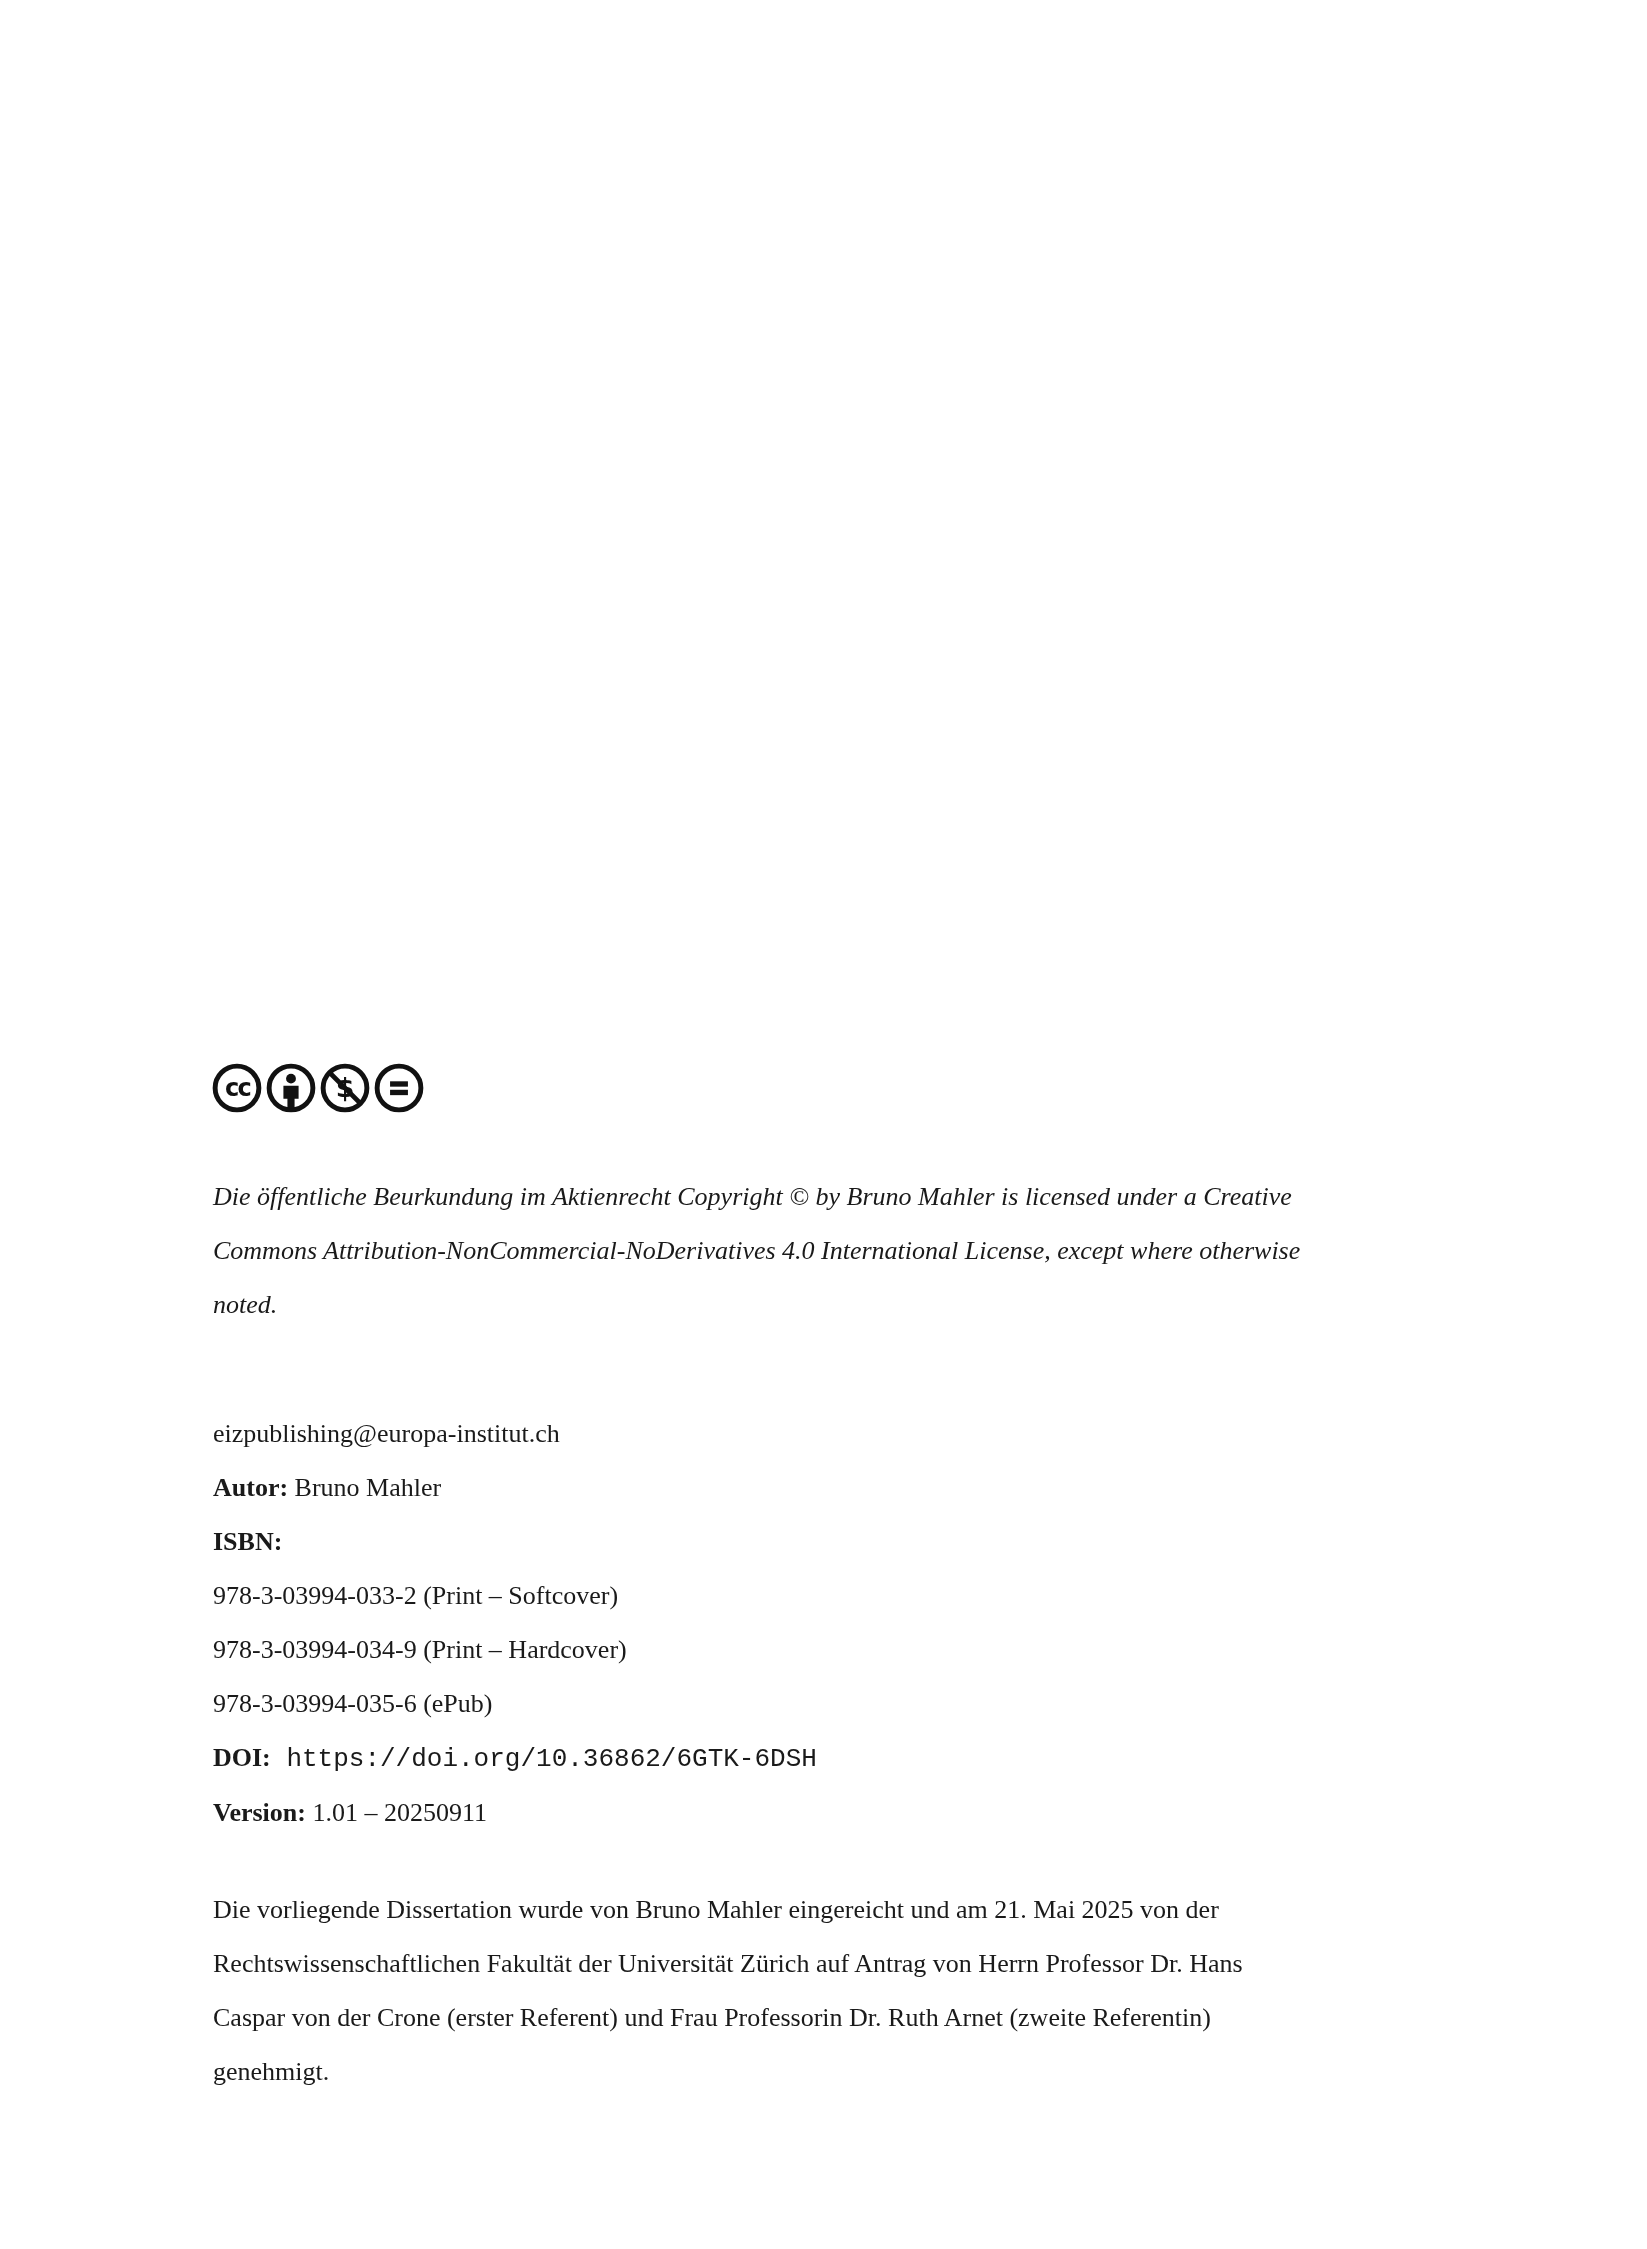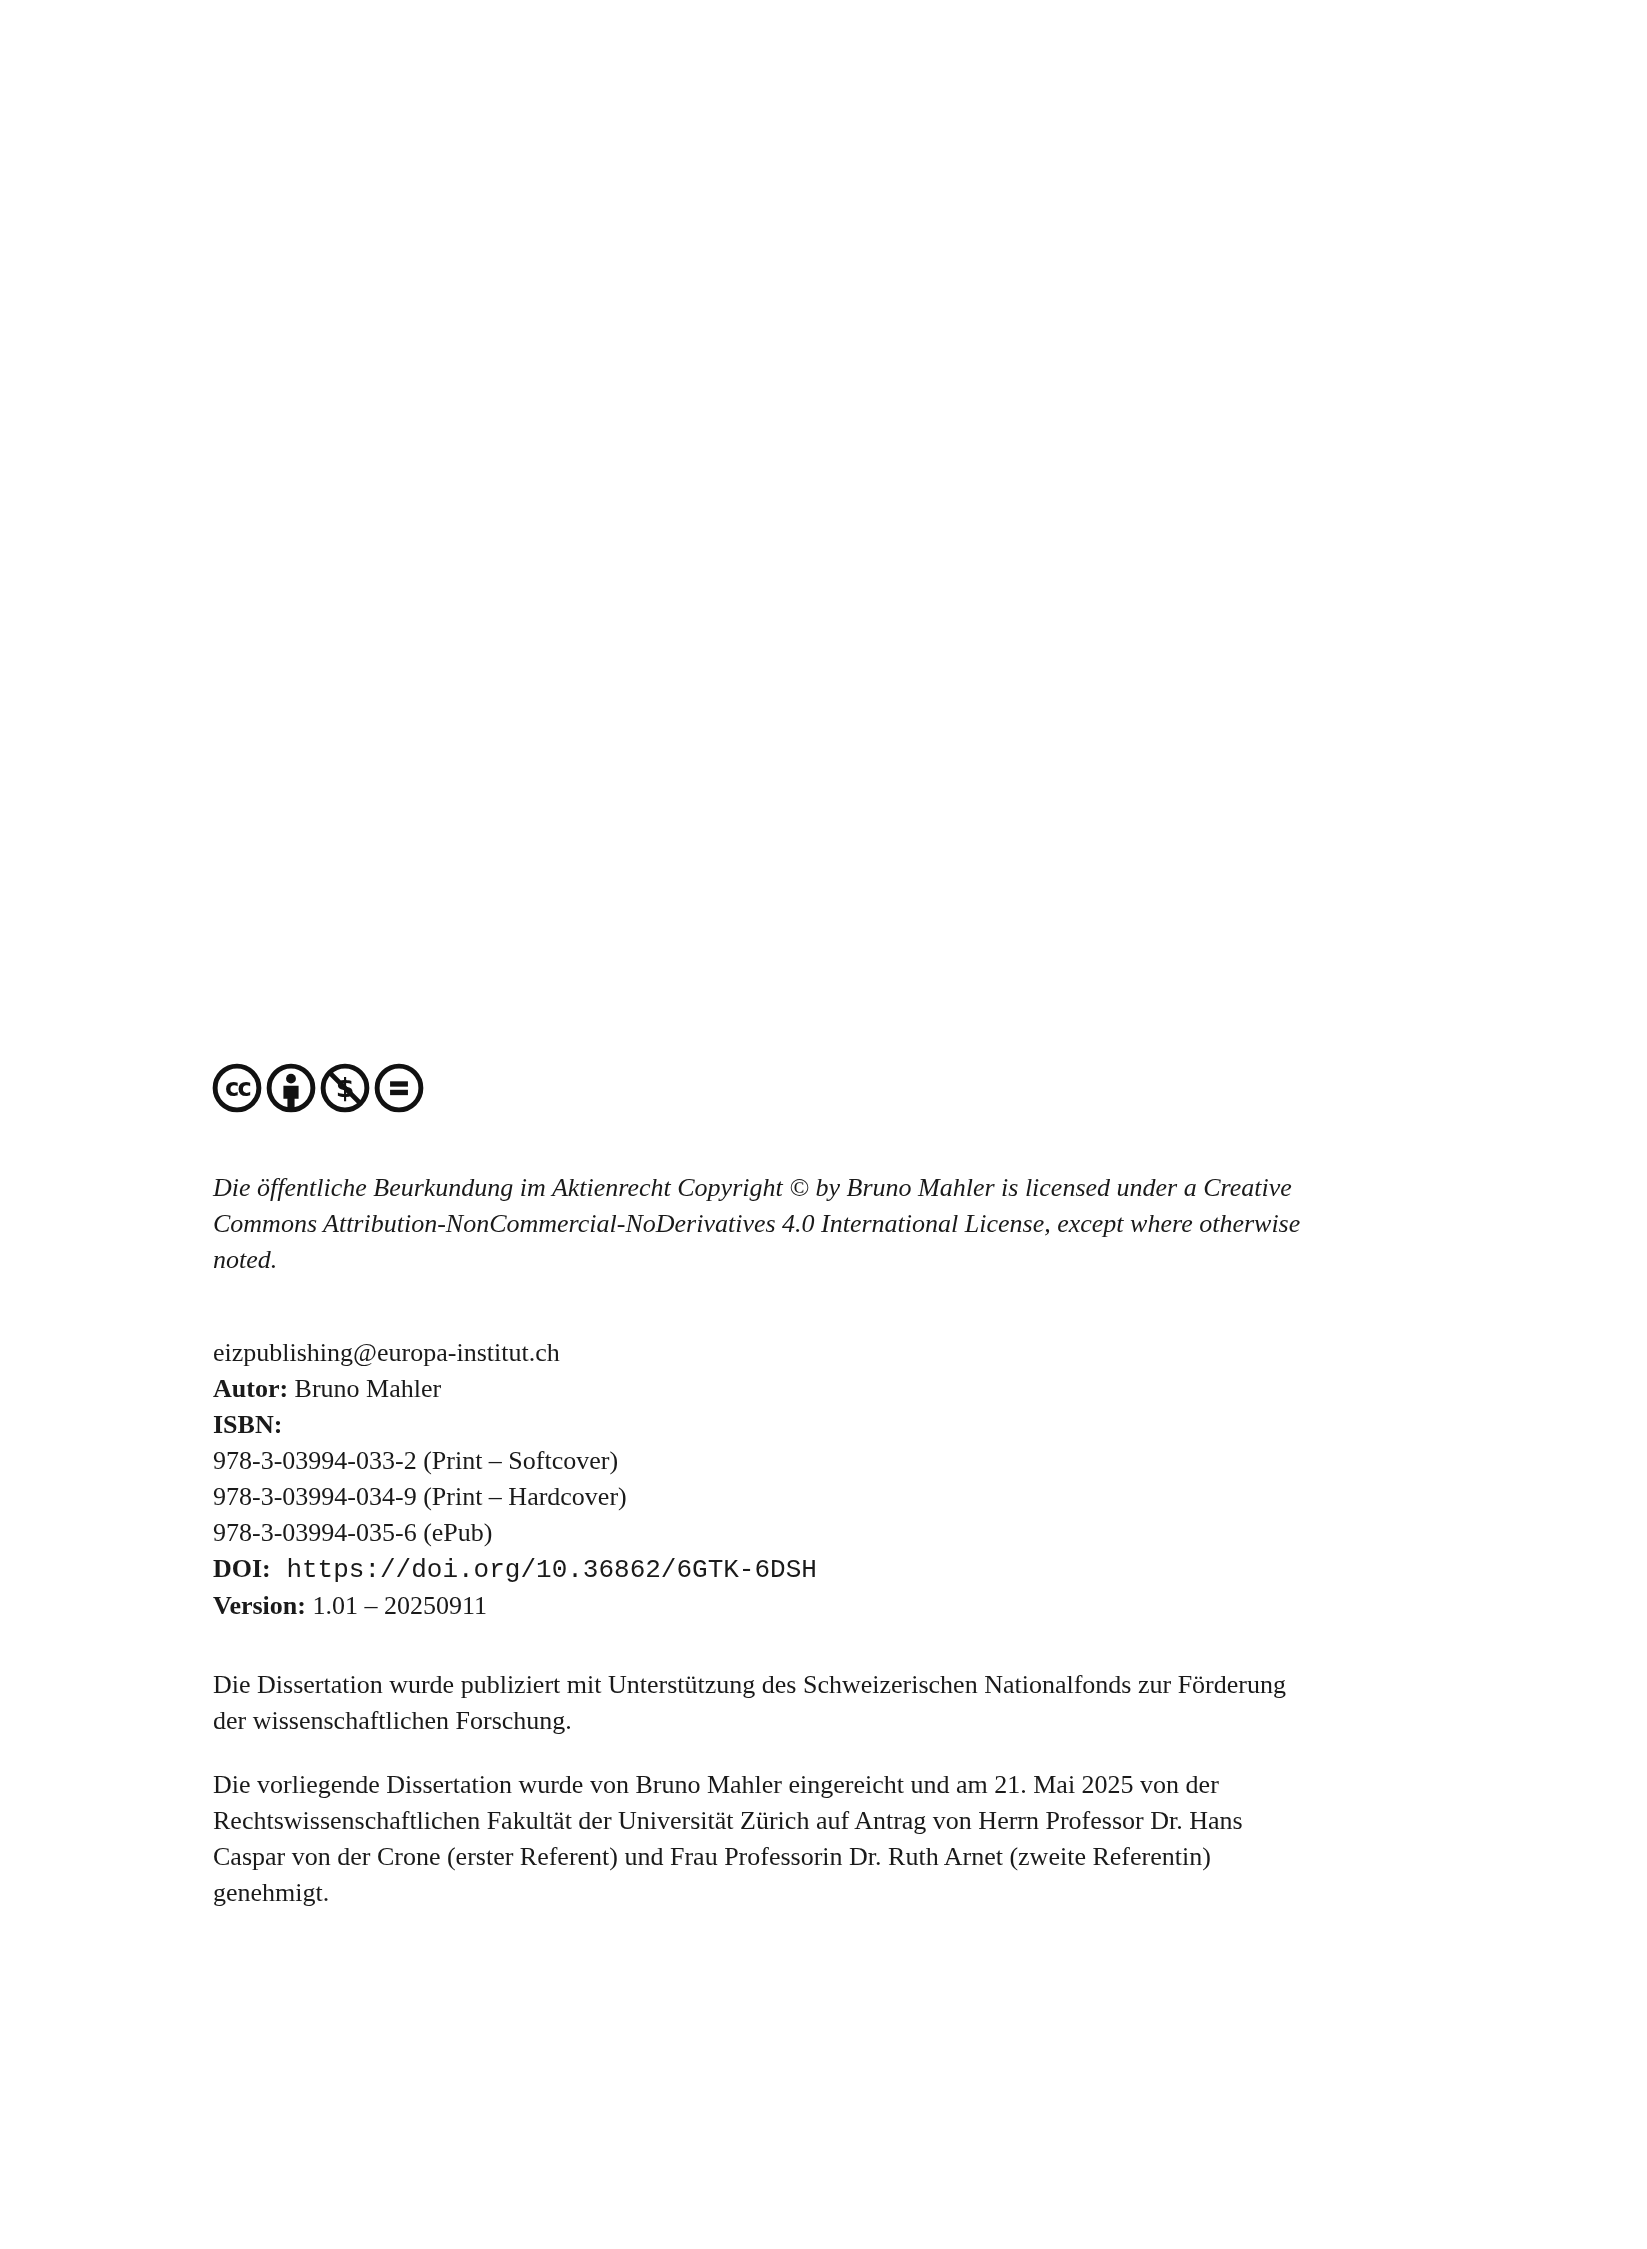--- a/index.html
+++ b/index.html
@@ -19,21 +19,21 @@
     display: flex;
     gap: 4px;
   }
   .icons-row svg { display: block; }
   .content {
     position: absolute;
     left: 213px;
     top: 1170px;
     width: 1327px;
     font-size: 26px;
-    line-height: 36px;
+    line-height: 54px;
   }
   .content p { margin: 0; }
   .para-license { font-style: italic; margin-bottom: 21px !important; }
   .para-copyright { margin-bottom: 27px !important; }
   .imprint { margin-bottom: 43px !important; }
   .para-funding { margin-bottom: 28px !important; }
   .para-approval { margin-bottom: 27px !important; }
   .imprint .line strong { font-weight: bold; }
   a.plain, .linklike { color: inherit; text-decoration: none; font-family: Liberation Mono, monospace; }
 </style>
@@ -82,20 +82,19 @@
       <span class="line"><strong></strong><span>eizpublishing@europa-institut.ch</span></span><br>
       <span class="line"><strong>Autor:</strong><span> Bruno Mahler</span></span><br>
       <span class="line"><strong>ISBN:</strong><span></span></span><br>
       <span class="line"><strong></strong><span>978-3-03994-033-2 (Print – Softcover)</span></span><br>
       <span class="line"><strong></strong><span>978-3-03994-034-9 (Print – Hardcover)</span></span><br>
       <span class="line"><strong></strong><span>978-3-03994-035-6 (ePub)</span></span><br>
       <span class="line"><strong>DOI:</strong><span class="linklike"> https://doi.org/10.36862/6GTK-6DSH</span></span><br>
       <span class="line"><strong>Version:</strong><span> 1.01 – 20250911</span></span>
     </p>
 
-    <p class="para-funding">Die Dissertation wurde publiziert mit Unterstützung des Schweizerischen Nationalfonds zur Förderung<br>der wissenschaftlichen Forschung.</p>
 
     <p class="para-approval">Die vorliegende Dissertation wurde von Bruno Mahler eingereicht und am 21. Mai 2025 von der<br>Rechtswissenschaftlichen Fakultät der Universität Zürich auf Antrag von Herrn Professor Dr. Hans<br>Caspar von der Crone (erster Referent) und Frau Professorin Dr. Ruth Arnet (zweite Referentin)<br>genehmigt.</p>
 
 
   </div>
 </div>
 
 
 </body></html>

